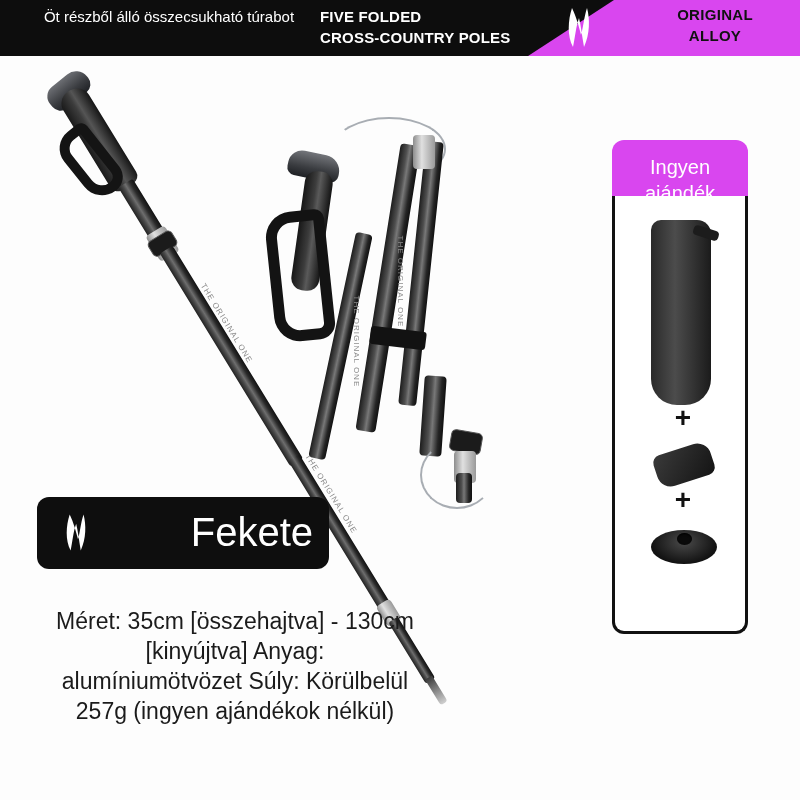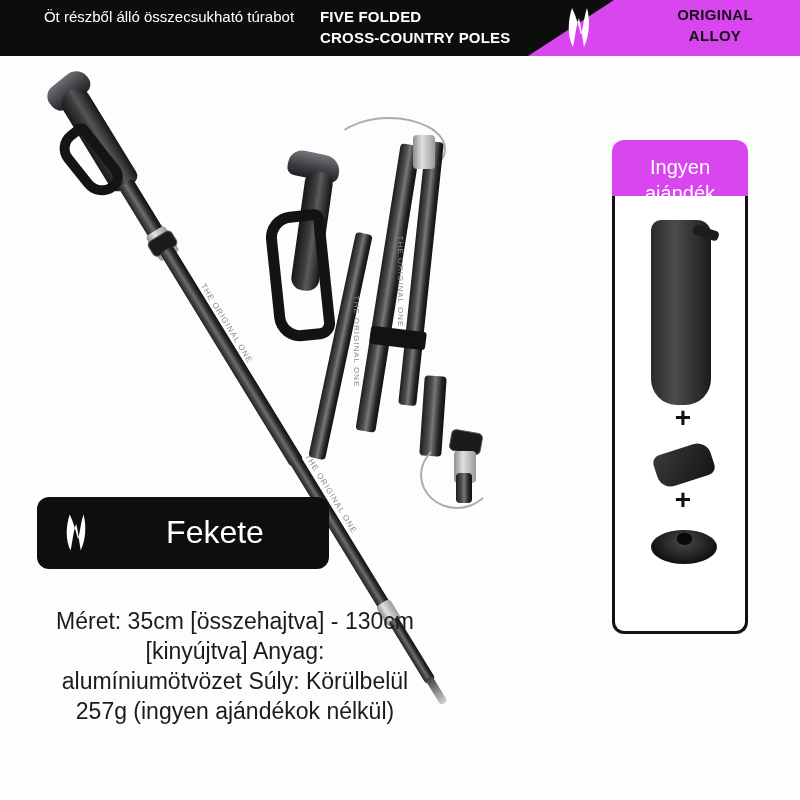--- a/index.html
+++ b/index.html
@@ -347,23 +347,23 @@
     left: 18px;
     top: 12px;
     width: 46px;
     height: 46px;
   }
   .chip-label {
     position: absolute;
     left: 80px;
     top: 12px;
     width: 196px;
-    text-align: center;
+    text-align: right;
     color: #ffffff;
-    font-size: 32px;
+    font-size: 40px;
     line-height: 46px;
   }
 
   
   .spec {
     position: absolute;
     left: 20px;
     top: 550px;
     width: 430px;
     text-align: center;

